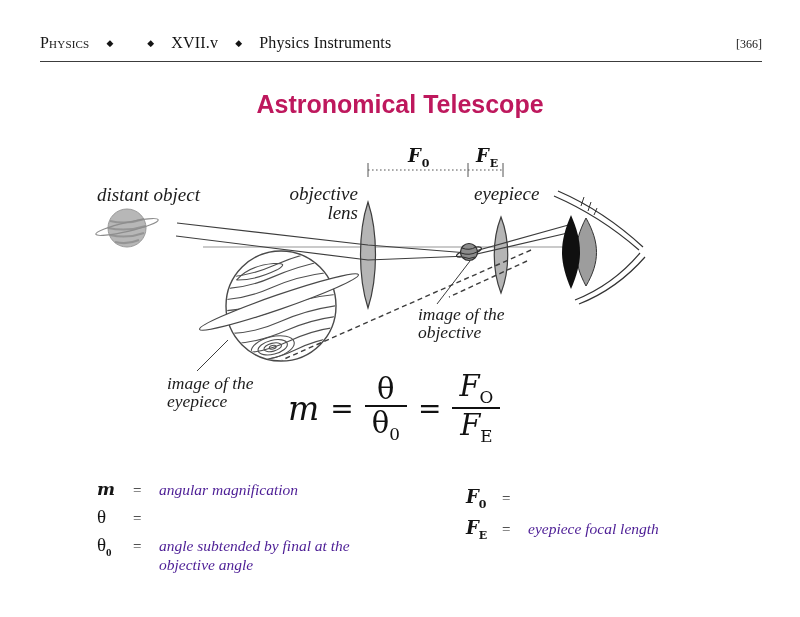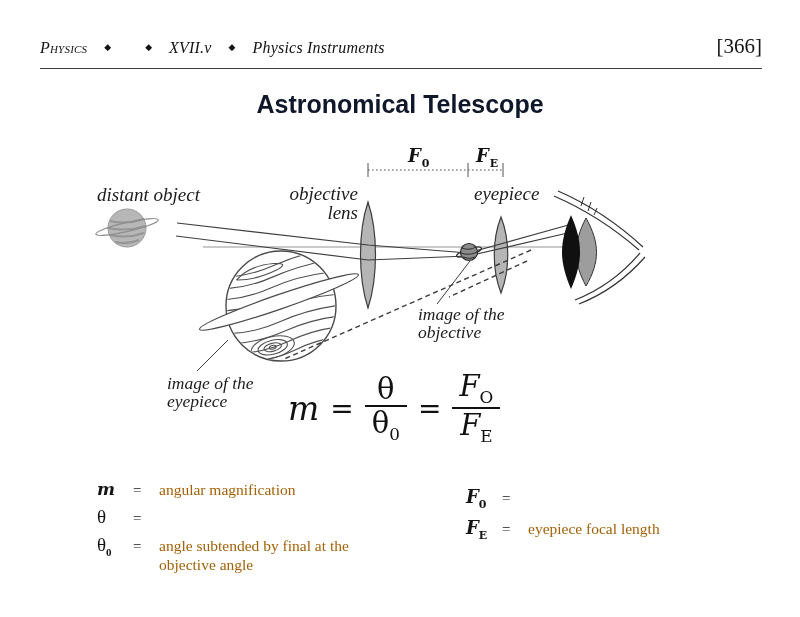--- a/index.html
+++ b/index.html
@@ -2,29 +2,29 @@
 <html><head>
 <meta charset="utf-8">
 <style>
   html,body { margin:0; padding:0; background:#ffffff; }
   .page { position:relative; width:800px; height:617px; background:#fff; overflow:hidden;
           font-family:"Liberation Serif", serif; color:#141414; }
 
   
   .header { position:absolute; top:34px; left:40px; right:38px; display:flex;
             align-items:baseline; border-bottom:1.6px solid #3c3c3c; padding-bottom:9px; }
-  .h-item { font-style:italic; font-size:16px; letter-spacing:0.2px; }
+  .h-item { font-size:16px; letter-spacing:0.2px; }
   .h-sc { font-variant:small-caps; }
   .h-diamond { font-size:9px; margin:0 17px; font-style:normal; align-self:center; }
-  .h-page { margin-left:auto; font-style:normal; font-size:21px; }
+  .h-page { margin-left:auto; font-style:normal; font-size:12px; }
 
   
   .title { position:absolute; top:90px; left:0; width:100%; text-align:center;
            font-family:"Liberation Sans", sans-serif; font-weight:bold; font-size:25px;
-           color:#0f172a; letter-spacing:0px; }
+           color:#be185d; letter-spacing:0px; }
 
   svg.diagram { position:absolute; left:0; top:0; }
   .dlabel { font-family:"Liberation Serif", serif; font-style:italic; fill:#1c1c1c; }
 
   
   .formula { position:absolute; left:288px; top:371px; display:flex; align-items:center;
              gap:11px; color:#111; font-family:"DejaVu Serif", serif; }
   .f-m  { font-style:italic; font-size:33px; }
   .f-eq { font-size:28px; }
   .frac { display:inline-flex; flex-direction:column; align-items:center; }
@@ -36,21 +36,21 @@
   
   .legend-left  { position:absolute; left:97px;  top:479px; }
   .legend-right { position:absolute; left:466px; top:486px; }
   .lrow { display:flex; align-items:baseline; margin-bottom:6px; }
   .lsym { width:36px; font-size:19px; font-family:"Liberation Serif", serif; }
   .lsym-m, .lsym-F { width:36px; font-family:"DejaVu Serif", serif; font-style:italic;
                      font-weight:bold; font-size:17px; }
   .lsym-F { font-size:18px; }
   .lsub { font-size:11px; font-weight:bold; font-style:normal; }
   .leq { width:26px; font-size:15px; }
-  .ldesc { font-size:15.5px; line-height:1.22; color:#a16207; }
+  .ldesc { font-size:15.5px; line-height:1.22; color:#4c1d95;font-style:italic; }
 </style>
 </head>
 <body>
 
 <div class="page">
 
   <div class="header">
     <span class="h-item h-sc">Physics</span>
     <span class="h-diamond">◆</span>
     <span class="h-diamond">◆</span>

